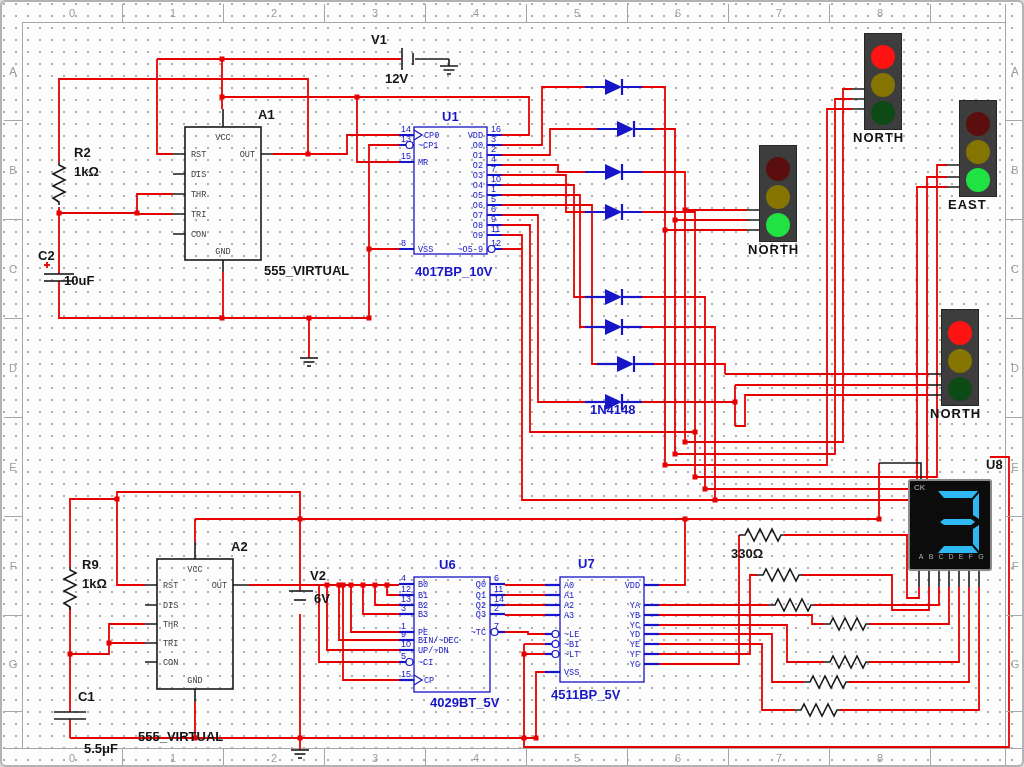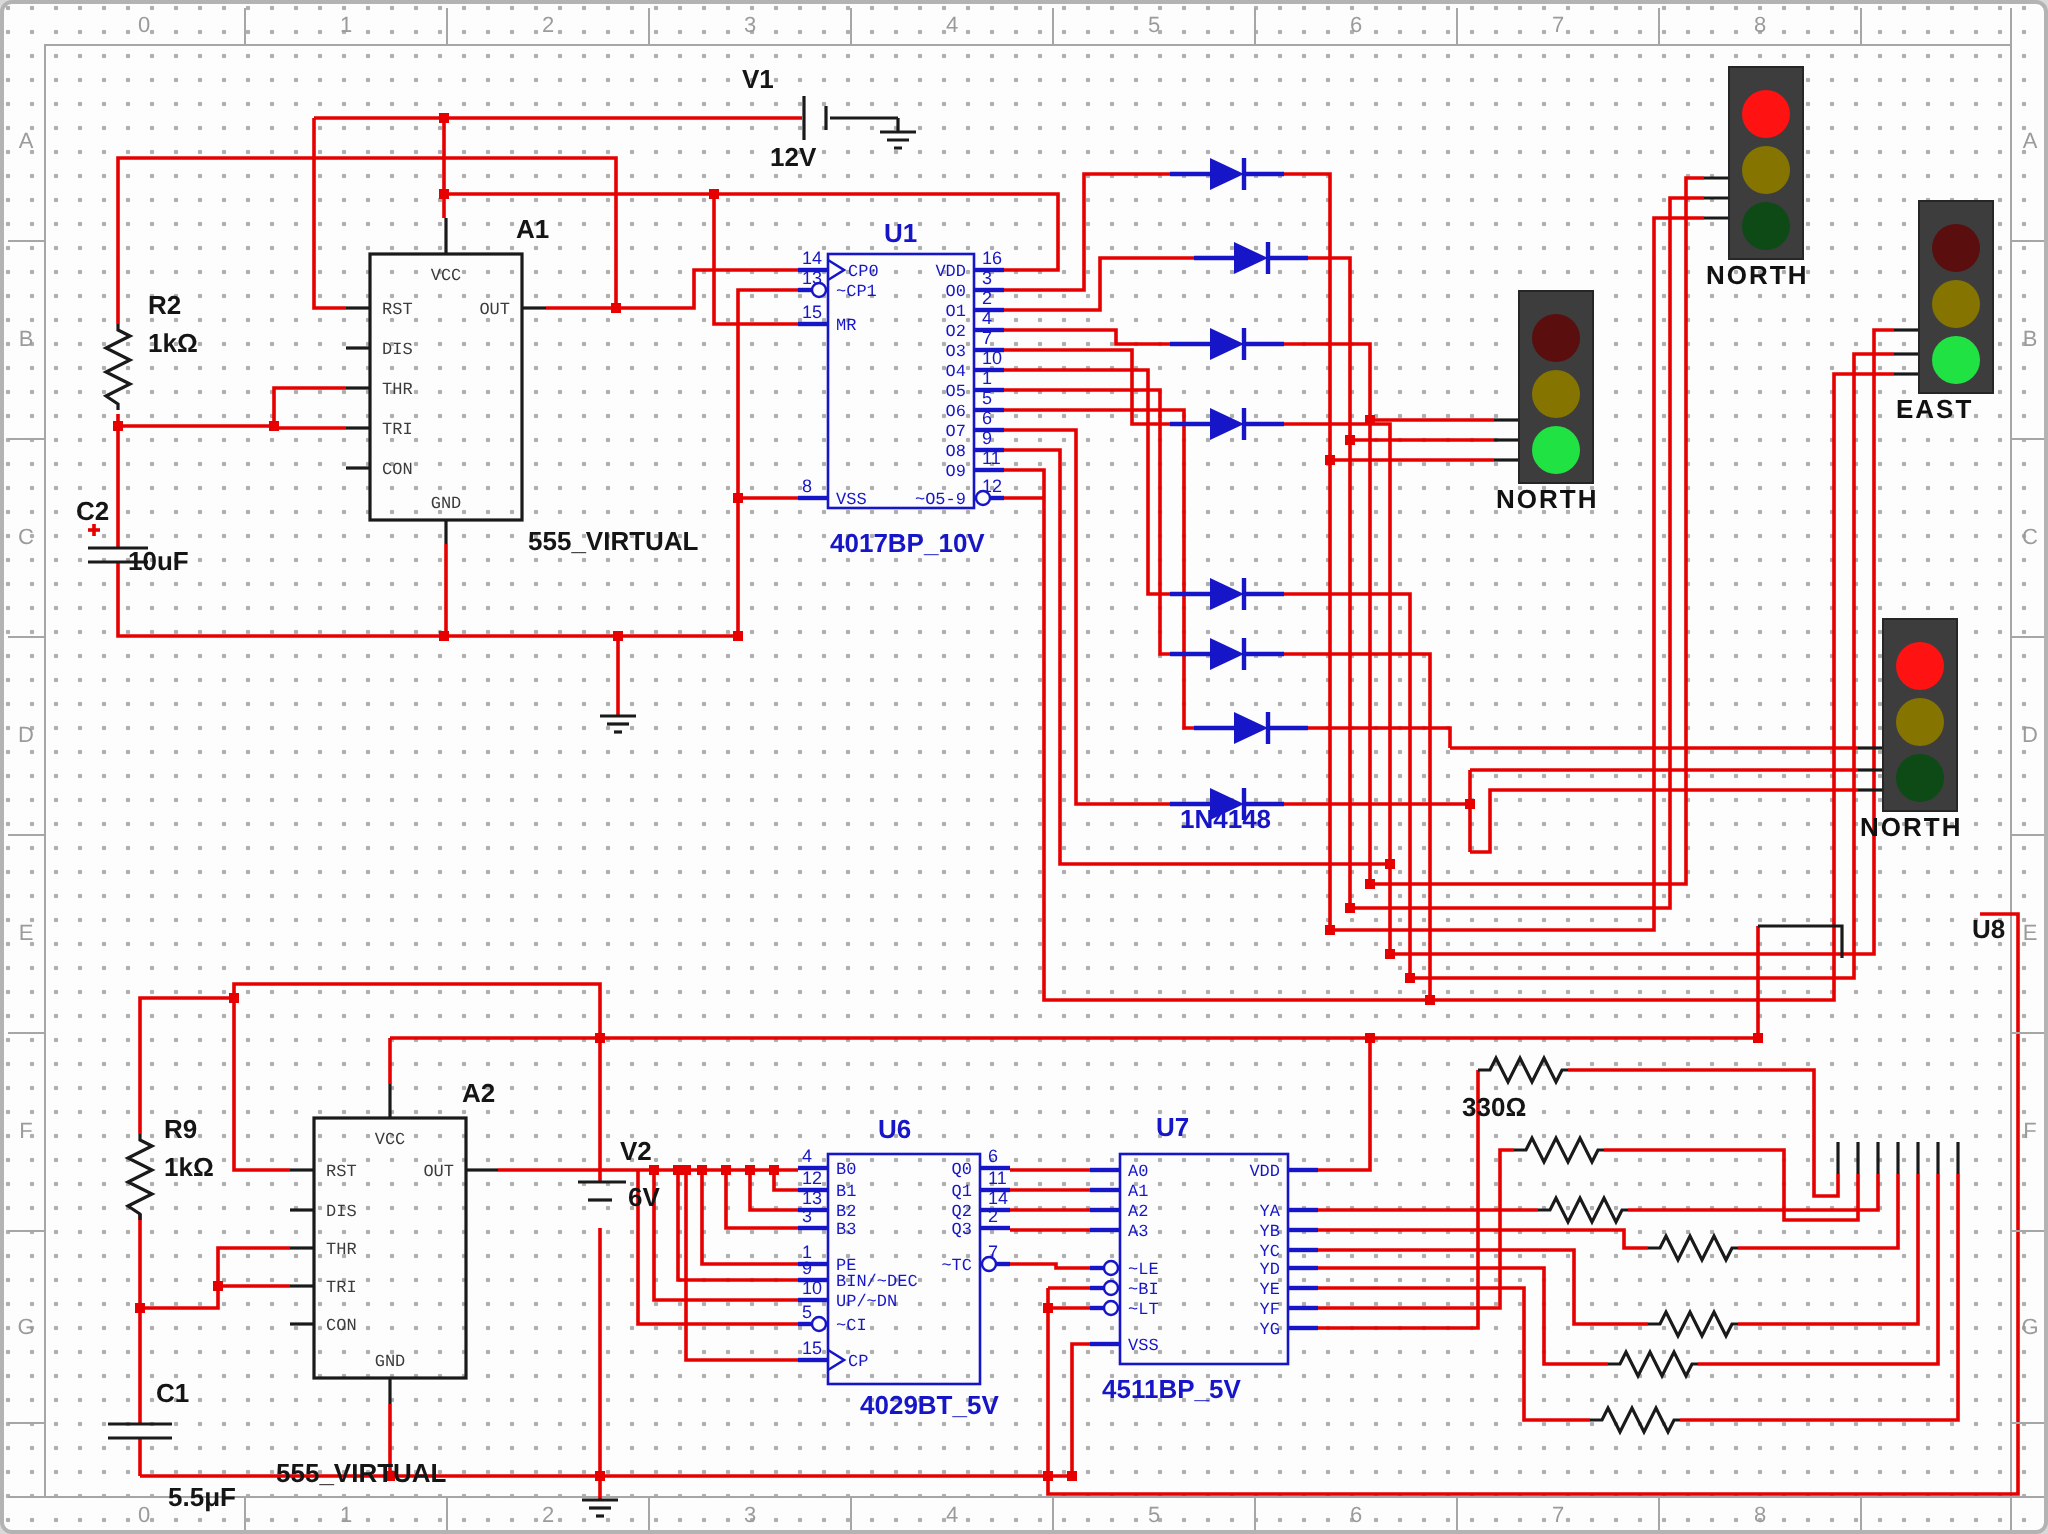--- a/index.html
+++ b/index.html
@@ -479,20 +479,37 @@
   <div class="lbl" style="left:82px;top:739px">5.5μF</div>
   <div class="lbl" style="left:308px;top:566px">V2</div>
   <div class="lbl" style="left:312px;top:589px">6V</div>
   <div class="lbl lblb" style="left:437px;top:555px">U6</div>
   <div class="lbl lblb" style="left:428px;top:693px">4029BT_5V</div>
   <div class="lbl lblb" style="left:576px;top:554px">U7</div>
   <div class="lbl lblb" style="left:549px;top:685px">4511BP_5V</div>
   <div class="lbl" style="left:729px;top:544px">330Ω</div>
   <div class="lbl" style="left:984px;top:455px">U8</div>
 
+  <div id="seg7">
+    <span class="ck">CK</span>
+    <svg width="80" height="88" viewBox="0 0 80 88">
+      <polygon class="seg" points="28,10 68,10 62,17 34,17"></polygon>
+      <polygon class="seg" points="69,12 69,38 63,34 63,19"></polygon>
+      <polygon class="seg" points="30,41 34,38 61,38 65,41 61,44 34,44"></polygon>
+      <polygon class="seg" points="63,48 69,44 69,70 63,63"></polygon>
+      <polygon class="seg" points="28,72 34,65 62,65 68,72"></polygon>
+    </svg>
+    <span class="segletter" style="left:6px">A</span>
+    <span class="segletter" style="left:16px">B</span>
+    <span class="segletter" style="left:26px">C</span>
+    <span class="segletter" style="left:36px">D</span>
+    <span class="segletter" style="left:46px">E</span>
+    <span class="segletter" style="left:56px">F</span>
+    <span class="segletter" style="left:66px">G</span>
+  </div>
 
   <div id="lights">
       <div class="tlight" style="left: 862px; top: 31px;">
         <div class="lamp" style="top: 11px; background: rgb(255, 18, 18);"></div>
         <div class="lamp" style="top: 39px; background: rgb(133, 117, 0);"></div>
         <div class="lamp" style="top: 67px; background: rgb(13, 74, 22);"></div>
       </div>
       <div class="tl-label" style="left: 851px; top: 128px;">NORTH</div>
       <div class="tlight" style="left: 957px; top: 98px;">
         <div class="lamp" style="top: 11px; background: rgb(90, 14, 14);"></div>

